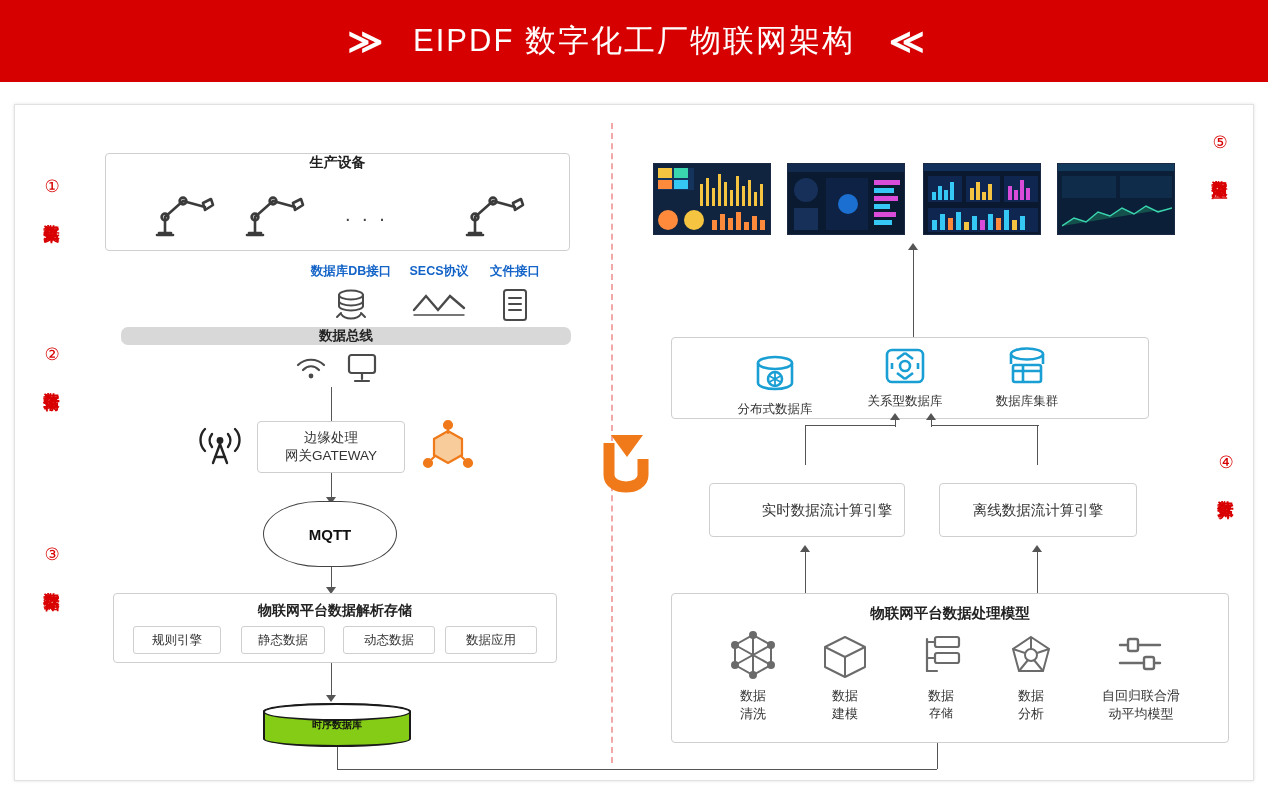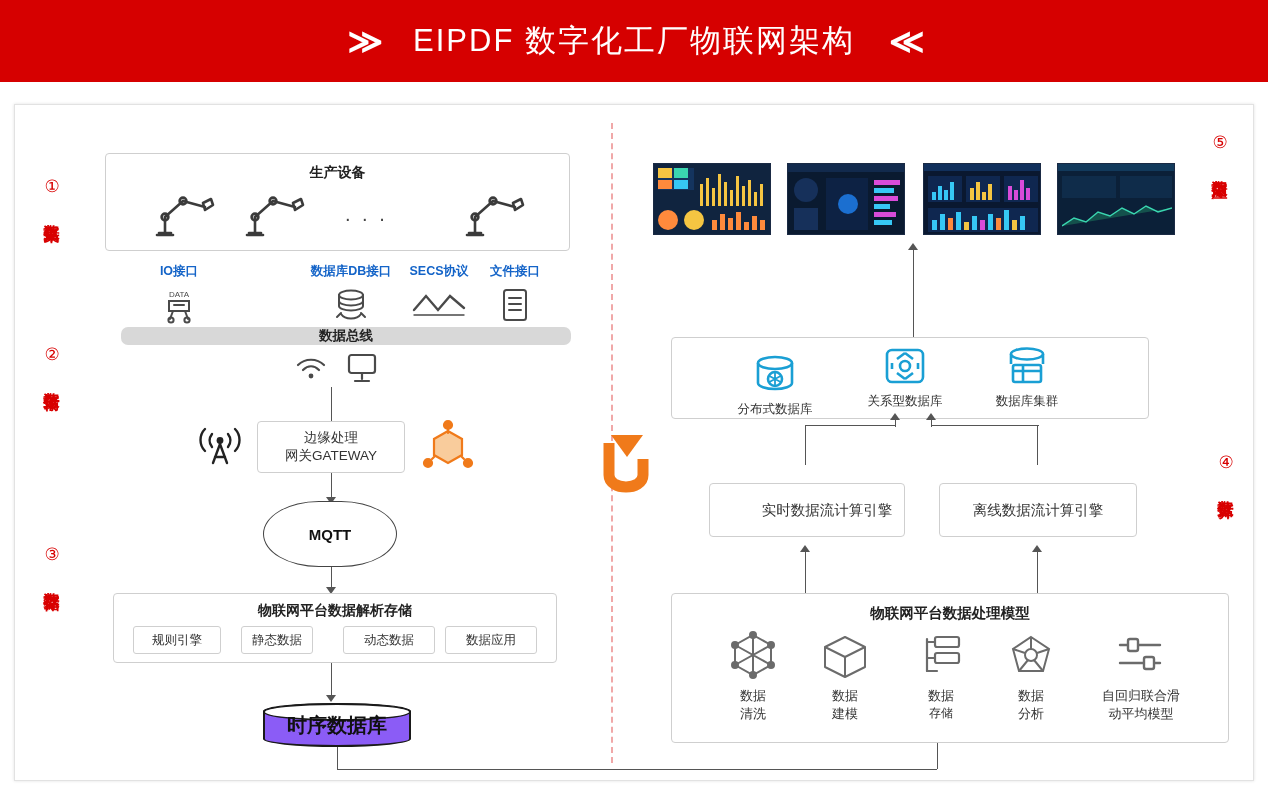--- a/index.html
+++ b/index.html
@@ -153,23 +153,23 @@
     border-radius: 50%/60%;
     background: #fff;
     display:flex; align-items:center; justify-content:center;
     font-size: 15px; font-weight: bold; color:#111;
   }
 
   .cyl {
     position: absolute;
     border: 2px solid #1a1a1a;
     border-radius: 50% / 18%;
-    background: #8b5cf6;
+    background: #84cc16;
     display:flex; align-items:center; justify-content:center;
-    font-size:20px; font-weight:bold; color:#111;
+    font-size:10px; font-weight:bold; color:#111;
   }
   .cyl:before {
     content:"";
     position:absolute; left:-2px; top:-2px; right:-2px;
     height: 14px;
     border: 2px solid #1a1a1a;
     border-radius: 50%;
     background:#fff;
   }
   .cyl span { position: relative; z-index: 2; }
@@ -214,21 +214,21 @@
   <div class="stage" style="left:1196px; top:348px;">
     <span class="num">④</span>
     <span class="vtext" style="display:inline-block; writing-mode:vertical-rl;">数据计算</span>
   </div>
   <div class="stage" style="left:1190px; top:28px;">
     <span class="num">⑤</span>
     <span class="vtext" style="display:inline-block; writing-mode:vertical-rl;">数据应用</span>
   </div>
 
   <div class="box" style="left:90px; top:48px; width:465px; height:98px;">
-    <div class="box-title" style="margin-top:10px;font-family:Liberation Mono, monospace;">生产设备</div>
+    <div class="box-title" style="margin-top:0;font-family:Liberation Mono, monospace;">生产设备</div>
   </div>
 
   <div class="abs" style="left:134px; top:78px;">
     <svg class="icon-svg" width="68" height="56" viewBox="0 0 68 56">
       <g fill="none" stroke="#3b3b3b" stroke-width="2.6" stroke-linecap="round" stroke-linejoin="round">
         <path d="M10 50 L22 50"></path>
         <path d="M16 50 L16 34"></path>
         <path d="M16 34 L34 18"></path>
         <path d="M34 18 L56 24"></path>
         <path d="M54 20 L62 16 L64 22 L56 27 Z"></path>
@@ -261,35 +261,20 @@
         <path d="M16 34 L34 18"></path>
         <path d="M34 18 L56 24"></path>
         <path d="M54 20 L62 16 L64 22 L56 27 Z"></path>
         <circle cx="16" cy="34" r="3.4"></circle>
         <circle cx="34" cy="18" r="3.4"></circle>
         <path d="M8 52 L24 52"></path>
       </g>
     </svg>
   </div>
 
-  <div class="abs" style="left:112px; top:158px; width:104px;">
-    <div class="lbl-blue">IO接口</div>
-    <div style="display:flex; justify-content:center; margin-top:6px;">
-      <svg width="42" height="38" viewBox="0 0 42 38">
-        <g fill="none" stroke="#4a4a4a" stroke-width="2" stroke-linecap="round">
-          <text x="21" y="11" font-size="8" fill="#4a4a4a" stroke="none" text-anchor="middle" font-family="Liberation Sans">DATA</text>
-          <path d="M11 15 h20 v10 h-20 z"></path>
-          <path d="M15 25 l-3 8 M27 25 l3 8"></path>
-          <circle cx="13" cy="34" r="2.6"></circle>
-          <circle cx="29" cy="34" r="2.6"></circle>
-          <path d="M16 19 h10"></path>
-        </g>
-      </svg>
-    </div>
-  </div>
 
 
   <div class="abs" style="left:276px; top:158px; width:120px;">
     <div class="lbl-blue">数据库DB接口</div>
     <div style="display:flex; justify-content:center; margin-top:4px;">
       <svg width="44" height="40" viewBox="0 0 44 40">
         <g fill="none" stroke="#4a4a4a" stroke-width="2" stroke-linecap="round">
           <ellipse cx="22" cy="11" rx="12" ry="4.5"></ellipse>
           <path d="M10 11 v11 c0 2.5 5.4 4.5 12 4.5 s12 -2 12 -4.5 v-11"></path>
           <path d="M10 17 c0 2.5 5.4 4.5 12 4.5 s12 -2 12 -4.5"></path>
@@ -388,21 +373,21 @@
 
   <div class="arrow-v" style="left:316px; top:462px; height:22px;"></div>
   <div class="arrow-head-d" style="left:311px; top:482px;"></div>
 
   <div class="box" style="left:98px; top:488px; width:444px; height:70px;">
     <div class="box-title" style="margin-top:8px;">物联网平台数据解析存储</div>
   </div>
   <div class="pill" style="left:118px; top:521px; width:88px; height:28px;">
     <span>规则引擎</span>
   </div>
-  <div class="pill" style="left:226px; top:521px; width:72px; height:28px;">
+  <div class="pill" style="left:226px; top:521px; width:84px; height:28px;">
     <span>静态数据</span>
   </div>
   <div class="pill" style="left:328px; top:521px; width:92px; height:28px;">
     <span>动态数据</span>
   </div>
   <div class="pill" style="left:430px; top:521px; width:92px; height:28px;">
     <span>数据应用</span>
   </div>
 
   <div class="arrow-v" style="left:316px; top:558px; height:34px;"></div>

